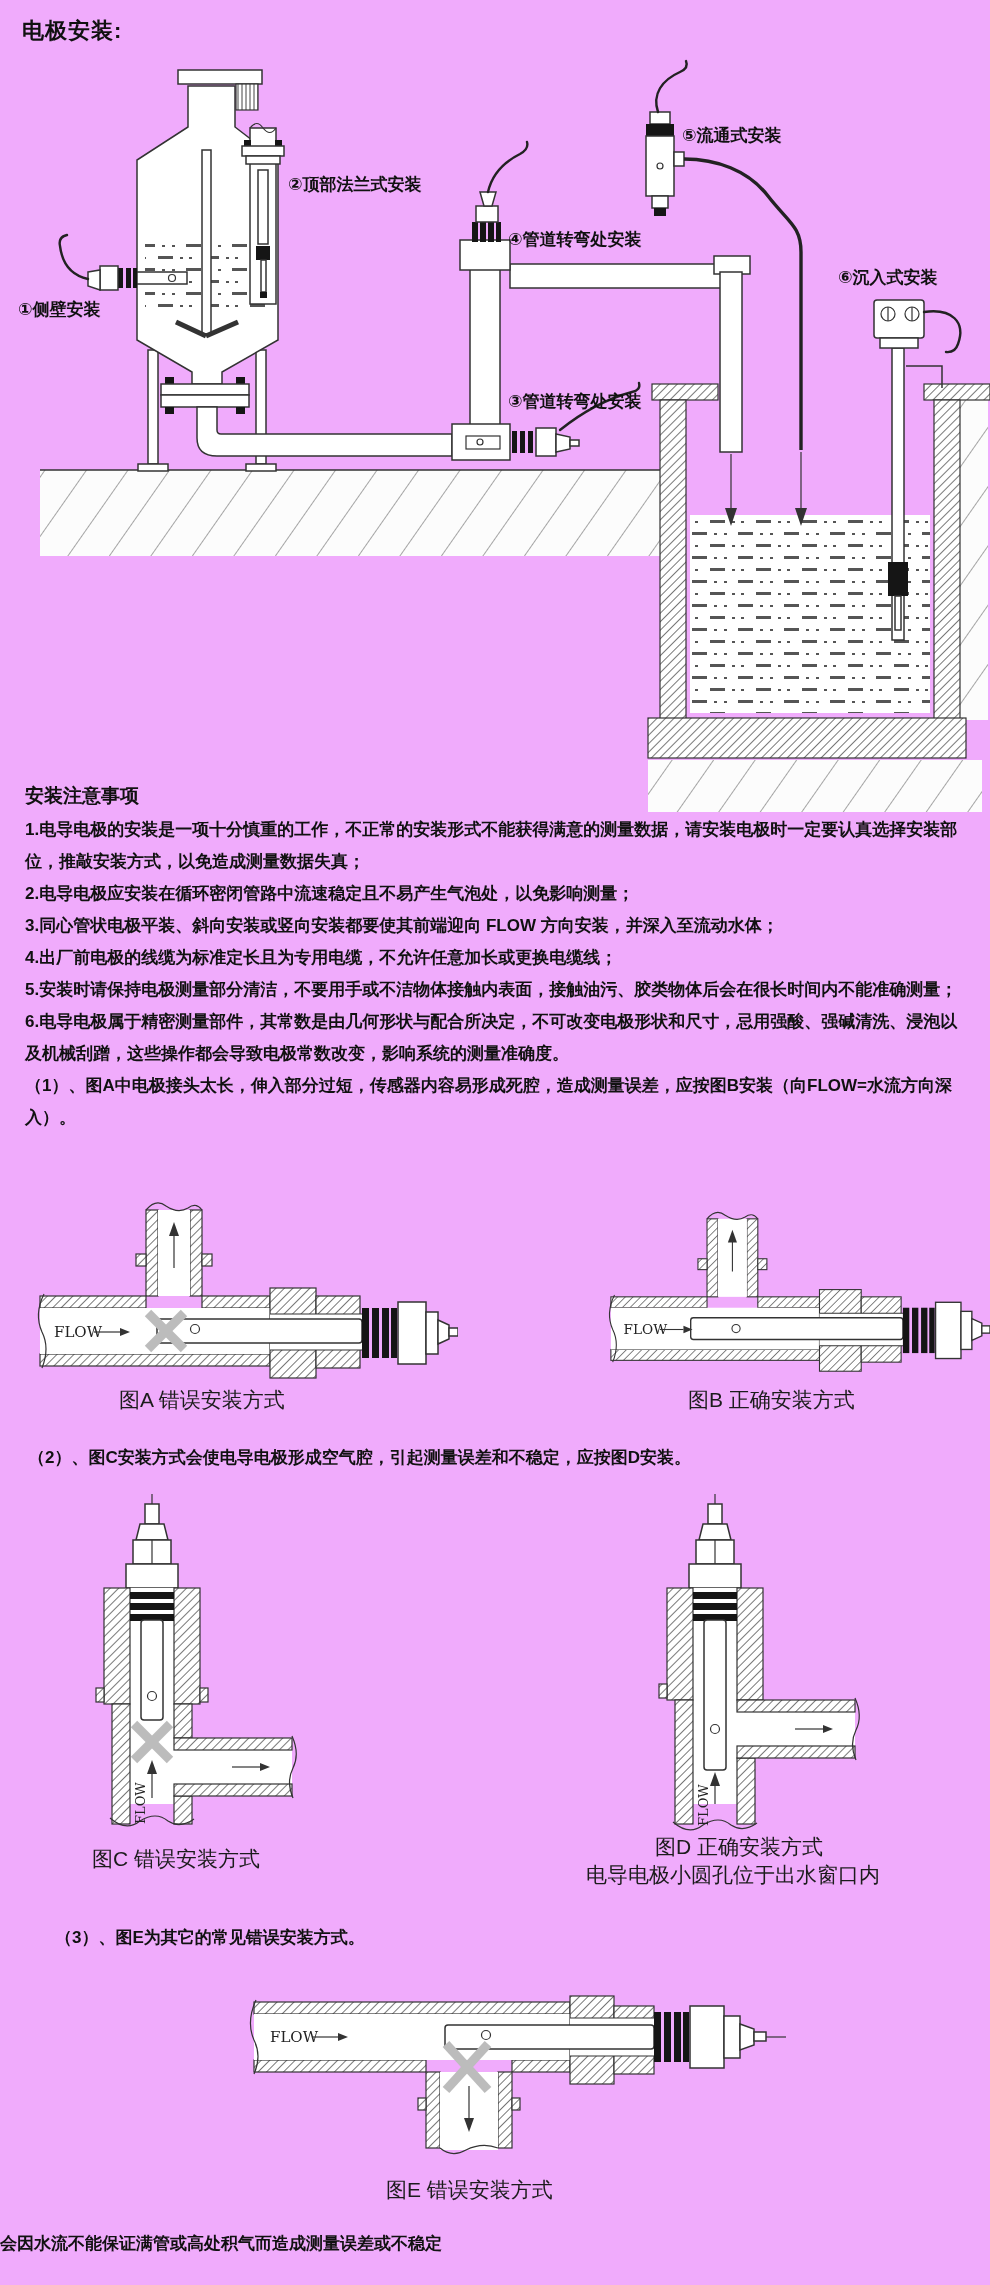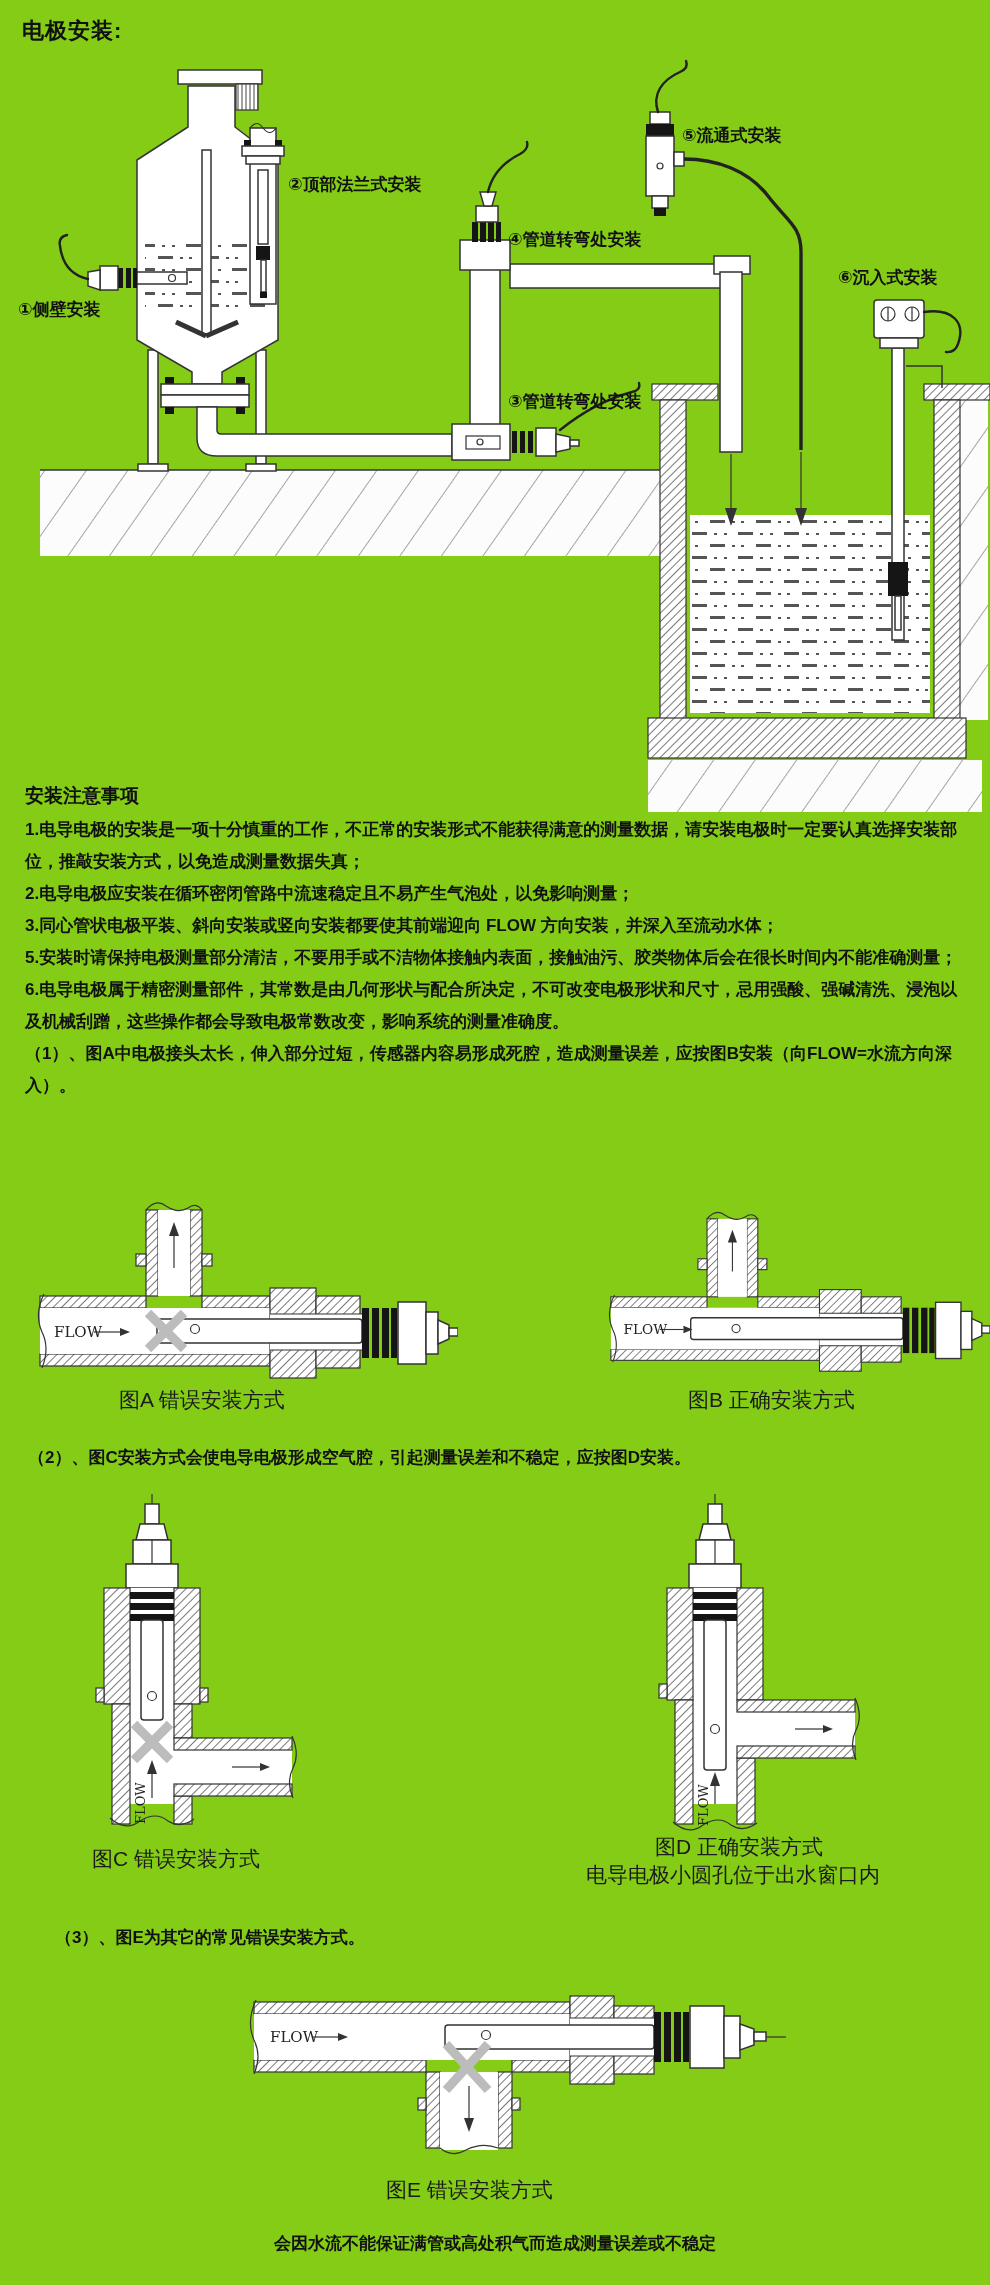--- a/index.html
+++ b/index.html
@@ -1,26 +1,26 @@
 <!DOCTYPE html>
 <html><head>
 <meta charset="utf-8">
 <style>
   html,body{margin:0;padding:0;background:#ffffff;}
-  .page{position:relative;width:990px;height:2285px;background:#84cc16;overflow:hidden;
+  .page{position:relative;width:990px;height:2285px;background:#f0abfc;overflow:hidden;
         font-family:"Liberation Sans","DejaVu Sans",sans-serif;color:#111;}
   .abs{position:absolute;}
   .title{font-size:22px;font-weight:700;letter-spacing:1px;}
   .dlabel{font-size:17px;font-weight:700;white-space:nowrap;}
   .notes-wrap{width:945px;font-size:17px;font-weight:700;line-height:32px;}
   .notes-head{font-size:19px;font-weight:700;margin-bottom:2px;}
   .note-item{margin:0;}
   .cap{font-family:Liberation Sans, sans-serif;font-size:21px;color:#1c1c1c;white-space:nowrap;}
   .sec{font-size:17px;font-weight:700;white-space:nowrap;}
-  .footer{width:990px;text-align:center;font-size:17px;font-weight:700;}
+  .footer{width:990px;text-align:left;font-size:17px;font-weight:700;}
   
   svg .w{fill:#ffffff;stroke:#333;stroke-width:1.5;}
   svg .hh{fill:url(#h45);stroke:#333;stroke-width:1.2;}
   svg .ln{fill:none;stroke:#333;stroke-width:1.5;}
   svg .thin{fill:none;stroke:#333;stroke-width:1.2;}
   svg .blk{fill:#151515;stroke:none;}
   svg .xx{stroke:#bcbcbc;stroke-width:9;fill:none;}
   svg .ah{fill:#333;stroke:none;}
   svg .cable{fill:none;stroke:#222;stroke-width:2.4;stroke-linecap:round;}
   svg text.flowtxt{font-family:"DejaVu Serif","Liberation Serif",serif;font-size:15px;fill:#222;}
@@ -189,20 +189,21 @@
   <div class="abs dlabel" style="left:508px;top:390px">③管道转弯处安装</div>
   <div class="abs dlabel" style="left:508px;top:228px">④管道转弯处安装</div>
   <div class="abs dlabel" style="left:682px;top:124px">⑤流通式安装</div>
   <div class="abs dlabel" style="left:838px;top:266px">⑥沉入式安装</div>
 
   <div class="abs notes-wrap" style="left:25px;top:780px">
     <div class="notes-head">安装注意事项</div>
     <p class="note-item">1.电导电极的安装是一项十分慎重的工作，不正常的安装形式不能获得满意的测量数据，请安装电极时一定要认真选择安装部位，推敲安装方式，以免造成测量数据失真；</p>
     <p class="note-item">2.电导电极应安装在循环密闭管路中流速稳定且不易产生气泡处，以免影响测量；</p>
     <p class="note-item">3.同心管状电极平装、斜向安装或竖向安装都要使其前端迎向 FLOW 方向安装，并深入至流动水体；</p>
+    <p class="note-item">4.出厂前电极的线缆为标准定长且为专用电缆，不允许任意加长或更换电缆线；</p>
     <p class="note-item">5.安装时请保持电极测量部分清洁，不要用手或不洁物体接触内表面，接触油污、胶类物体后会在很长时间内不能准确测量；</p>
     <p class="note-item">6.电导电极属于精密测量部件，其常数是由几何形状与配合所决定，不可改变电极形状和尺寸，忌用强酸、强碱清洗、浸泡以及机械刮蹭，这些操作都会导致电极常数改变，影响系统的测量准确度。</p>
     <p class="note-item">（1）、图A中电极接头太长，伸入部分过短，传感器内容易形成死腔，造成测量误差，应按图B安装（向FLOW=水流方向深入）。</p>
   </div>
 
   <svg class="abs" style="left:28px;top:1196px" width="430" height="186" viewBox="0 0 430 186">
     <rect x="118" y="14" width="12" height="86" class="hh"></rect>
     <rect x="162" y="14" width="12" height="86" class="hh"></rect>
     <rect x="108" y="58" width="10" height="12" class="hh"></rect>
     <rect x="174" y="58" width="10" height="12" class="hh"></rect>

